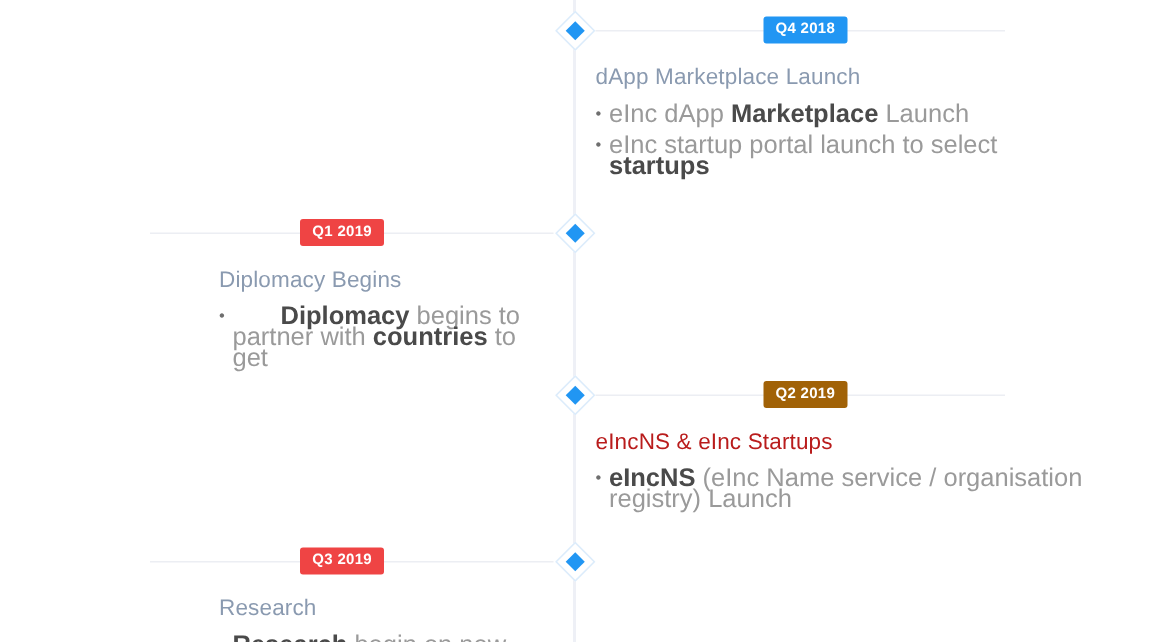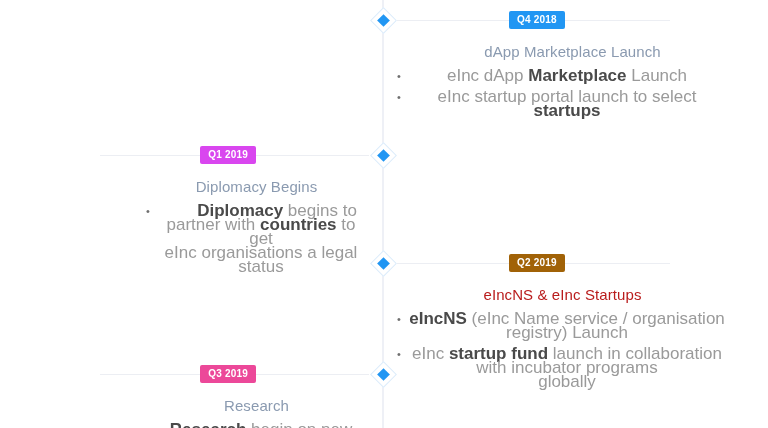--- a/index.html
+++ b/index.html
@@ -15,21 +15,20 @@
   body {
     font-family: "Liberation Sans", "DejaVu Sans", sans-serif;
     -webkit-font-smoothing: antialiased;
   }
 
   .timeline {
     position: relative;
     width: 768px;
     height: 428px;
     background: #ffffff;
-    text-align: center;
   }
 
   
   .spine {
     position: absolute;
     left: 382px;
     top: 0;
     width: 2px;
     height: 428px;
     background: #eef0f6;
@@ -154,66 +153,65 @@
 
   <div id="entries-root">
   <div class="entry right" style="top: 20px;">
     <div class="connector" style="background: rgb(236, 238, 243);"></div>
     <div class="node">
       <span class="ring"></span>
       <span class="core" style="background: rgb(33, 150, 243);"></span>
     </div>
     <div class="badge" style="background: rgb(33, 150, 243);">Q4 2018</div>
     <div class="card">
-      <h3 style="color: rgb(138, 154, 176); margin-left: 20px;">dApp Marketplace Launch</h3>
+      <h3 style="color: rgb(138, 154, 176);">dApp Marketplace Launch</h3>
       <ul class="bullets">
             <li style="color: rgb(154, 154, 154);"><span class="plain">eInc dApp </span><b style="color: rgb(74, 74, 74);">Marketplace</b><span class="plain"> Launch</span></li>
             <li style="color: rgb(154, 154, 154);"><span class="plain">eInc startup portal launch to select </span><b style="color: rgb(74, 74, 74);">startups</b><br></li>
           </ul>
     </div>
   </div>
 
   <div class="entry left" style="top: 155px;">
     <div class="connector" style="background: rgb(236, 238, 243);"></div>
     <div class="node">
       <span class="ring"></span>
       <span class="core" style="background: rgb(33, 150, 243);"></span>
     </div>
-    <div class="badge" style="background: #d946ef;">Q1 2019</div>
+    <div class="badge" style="background: #ef4444;">Q1 2019</div>
     <div class="card">
       <h3 style="color: rgb(138, 154, 176);">Diplomacy Begins</h3>
       <ul class="bullets">
-            <li style="color: rgb(154, 154, 154);"><b style="color: rgb(74, 74, 74); padding-left: 32px;">Diplomacy</b><span class="plain"> begins to partner with </span><b style="color: rgb(74, 74, 74);">countries</b><span class="plain"> to get</span><br><span class="plain">eInc organisations a legal status</span></li>
+            <li style="color: rgb(154, 154, 154);"><b style="color: rgb(74, 74, 74); padding-left: 32px;">Diplomacy</b><span class="plain"> begins to partner with </span><b style="color: rgb(74, 74, 74);">countries</b><span class="plain"> to get</span><br></li>
           </ul>
     </div>
   </div>
 
   <div class="entry right" style="top: 263px;">
     <div class="connector" style="background: rgb(236, 238, 243);"></div>
     <div class="node">
       <span class="ring"></span>
       <span class="core" style="background: rgb(33, 150, 243);"></span>
     </div>
     <div class="badge" style="background: #a16207;">Q2 2019</div>
     <div class="card">
       <h3 style="color: #b91c1c;">eIncNS &amp; eInc Startups</h3>
       <ul class="bullets">
             <li style="color: rgb(154, 154, 154);"><b style="color: rgb(74, 74, 74);">eIncNS</b><span class="plain"> (eInc Name service / organisation registry) Launch</span></li>
-            <li style="color: rgb(154, 154, 154);"><span class="plain">eInc </span><b style="color: rgb(74, 74, 74);">startup fund</b><span class="plain"> launch in collaboration with incubator programs</span><br><span class="plain">globally</span></li>
           </ul>
     </div>
   </div>
 
   <div class="entry left" style="top: 374px;">
     <div class="connector" style="background: rgb(236, 238, 243);"></div>
     <div class="node">
       <span class="ring"></span>
       <span class="core" style="background: rgb(33, 150, 243);"></span>
     </div>
-    <div class="badge" style="background: #ec4899;">Q3 2019</div>
+    <div class="badge" style="background: #ef4444;">Q3 2019</div>
     <div class="card">
       <h3 style="color: rgb(138, 154, 176);">Research</h3>
       <ul class="bullets">
             <li style="color: rgb(154, 154, 154);"><b style="color: rgb(74, 74, 74);">Research</b><span class="plain"> begin on new DAO models</span></li>
           </ul>
     </div>
   </div>
 </div>
 
 </div>

